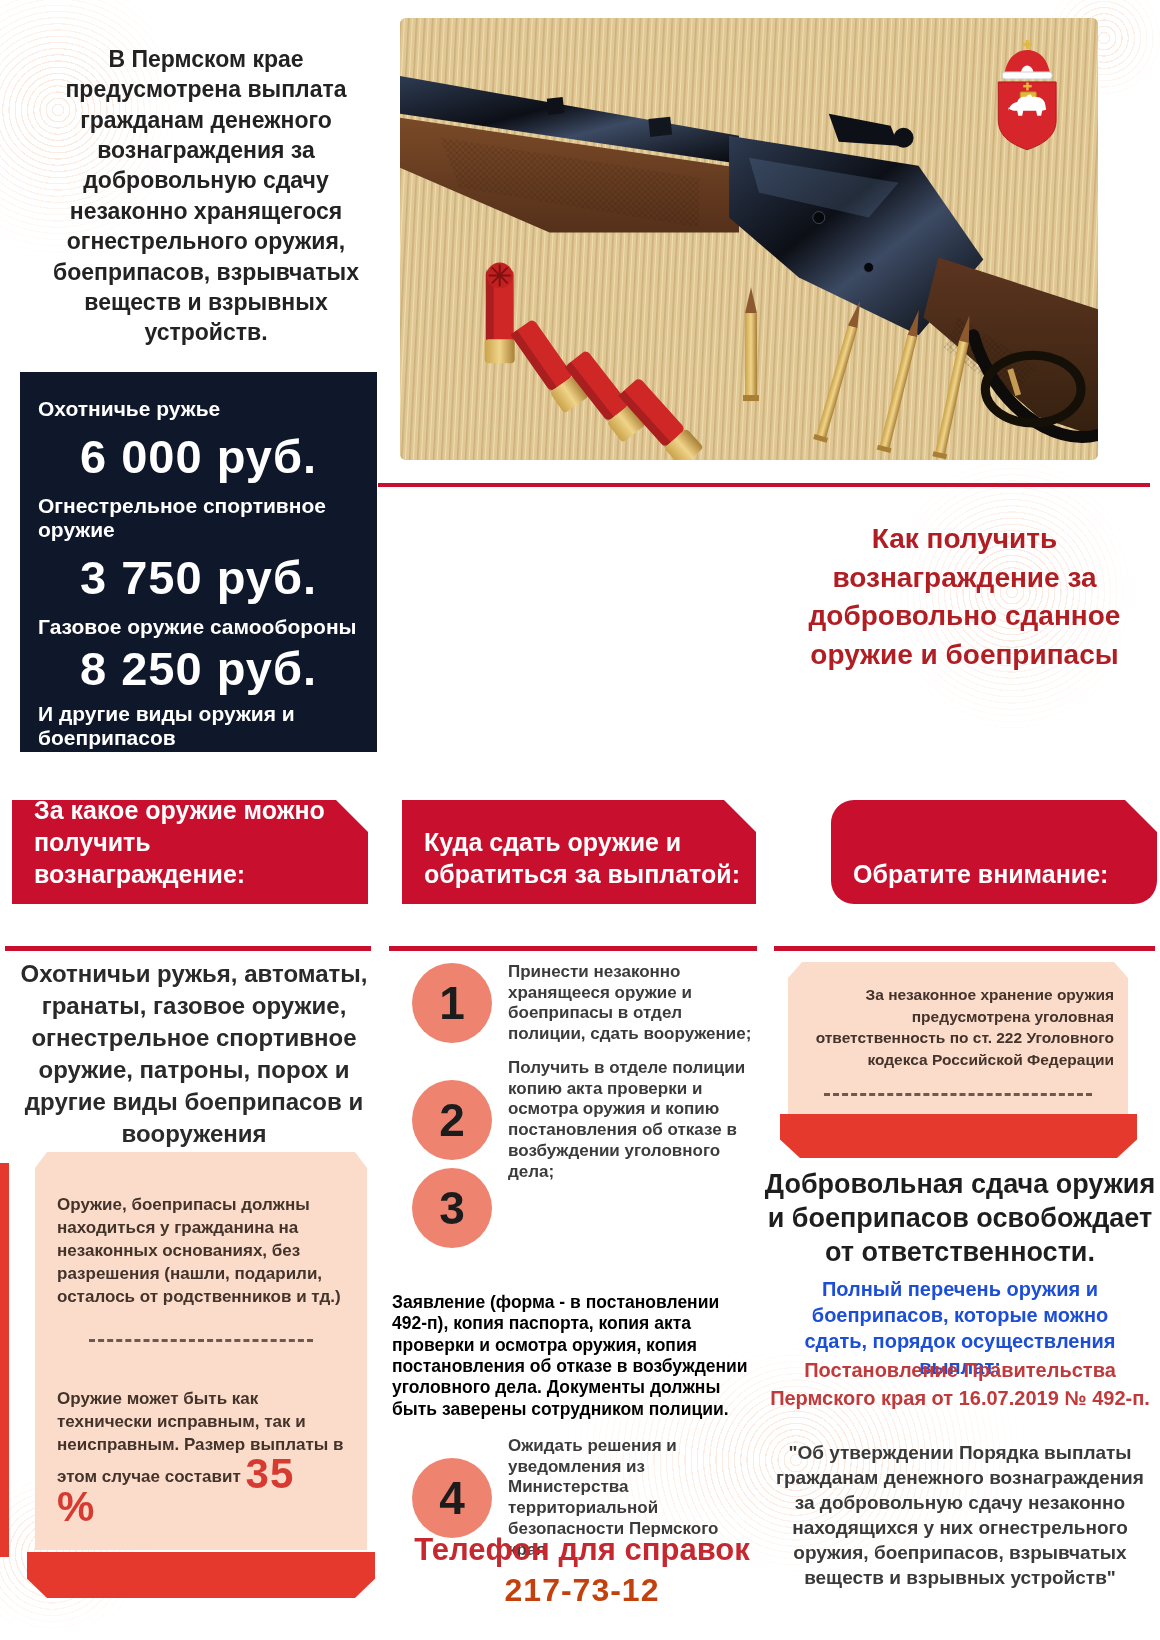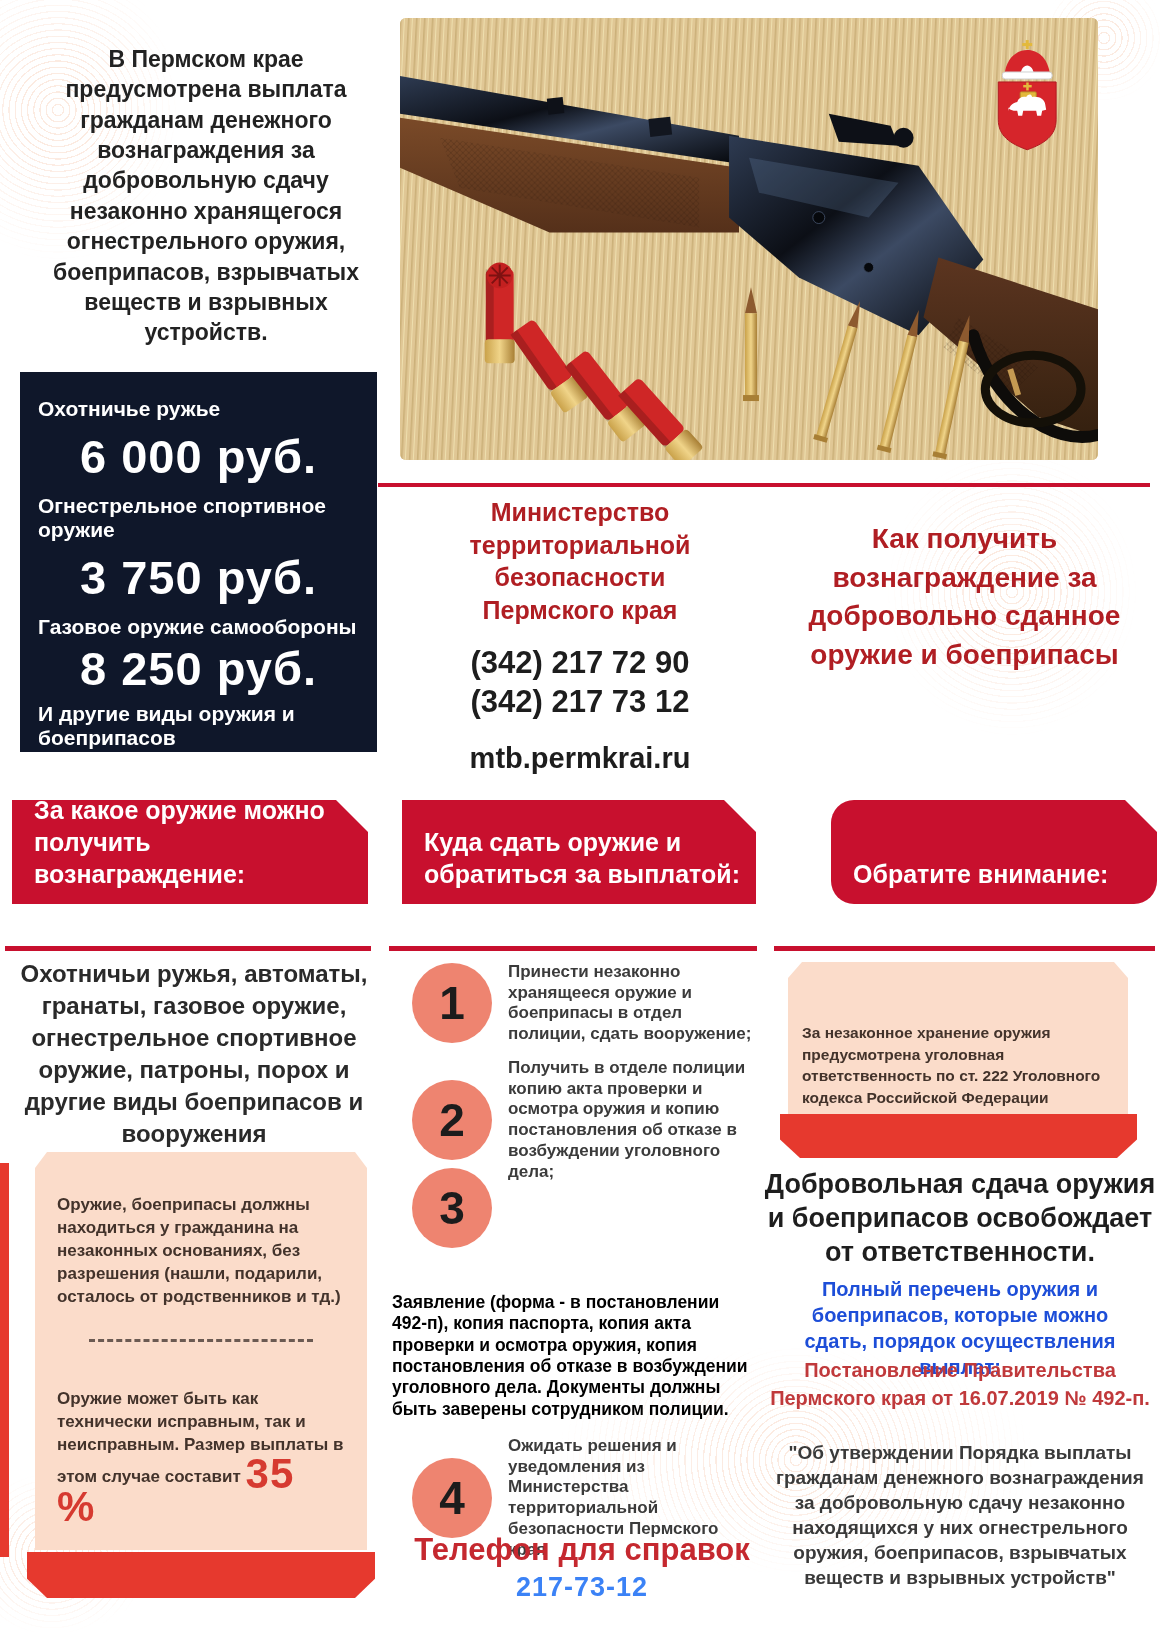--- a/index.html
+++ b/index.html
@@ -58,25 +58,25 @@
     clip-path:polygon(0 0,100% 0,100% 58%, calc(100% - 20px) 100%, 20px 100%, 0 58%);}
   .strip-l{left:0;top:1163px;width:9px;height:394px;background:#e6392e;}
   
   .step{left:412px;width:346px;display:flex;align-items:center;gap:16px;}
   .s1{top:962px;}.s2{top:1058px;}.s3{top:1168px;}.s4{top:1436px;}
   .circle{flex:0 0 80px;width:80px;height:80px;border-radius:50%;background:#ee8470;display:flex;align-items:center;justify-content:center;
     font-size:46px;font-weight:bold;color:#1c1c1c;}
   .stext{width:252px;font-size:17px;font-weight:bold;color:#3b3b3b;line-height:1.22;}
   .docs-note{left:392px;top:1292px;width:366px;text-align:left;font-size:17.5px;font-weight:bold;color:#000000;line-height:1.22;}
   .phone-lbl{left:398px;top:1532px;width:368px;text-align:center;font-size:31px;font-weight:bold;color:#c5282f;}
-  .phone-num{left:398px;top:1572px;width:368px;text-align:center;font-size:27px;font-weight:bold;color:#3b82f6;letter-spacing:1px;}
+  .phone-num{left:398px;top:1572px;width:368px;text-align:center;font-size:32px;font-weight:bold;color:#c2410c;letter-spacing:1px;}
   
   .pink-box-r{left:788px;top:962px;width:340px;height:152px;background:#fbdcca;box-sizing:border-box;padding:22px 14px 0;
     clip-path:polygon(14px 0, calc(100% - 14px) 0, 100% 16px, 100% 100%, 0 100%, 0 16px);}
-  .pbr-text{font-size:15.5px;font-weight:bold;color:#43332b;text-align:left;line-height:1.4;margin-top:38px;}
+  .pbr-text{font-size:15.5px;font-weight:bold;color:#43332b;text-align:right;line-height:1.4;}
   .dash-r{border-top:3px dashed #6b5a52;width:86%;margin:22px auto 0;}
   .bar-r{left:780px;top:1114px;width:357px;height:44px;background:#e6392e;
     clip-path:polygon(0 0,100% 0,100% 58%, calc(100% - 20px) 100%, 20px 100%, 0 58%);}
   .statement{left:762px;top:1168px;width:396px;text-align:center;font-size:27px;font-weight:bold;color:#1e1e1e;line-height:1.25;}
   .list-intro{left:780px;top:1276px;width:360px;text-align:center;font-size:20px;font-weight:bold;color:#1d4ed8;line-height:1.3;}
   .resolution{left:758px;top:1356px;width:404px;text-align:center;font-size:20px;font-weight:bold;color:#c0393b;line-height:1.4;}
   .quote{left:765px;top:1440px;width:390px;text-align:center;font-size:19px;font-weight:bold;color:#3a3a3a;line-height:1.32;}
 </style>
 </head>
 <body>
@@ -210,28 +210,20 @@
     <div class="p-value">6 000 руб.</div>
     <div class="p-label">Огнестрельное спортивное оружие</div>
     <div class="p-value">3 750 руб.</div>
     <div class="p-label">Газовое оружие самообороны</div>
     <div class="p-value" style="margin:2px 0 4px;">8 250 руб.</div>
     <div class="p-footer">И другие виды оружия и боеприпасов</div>
   </div>
 
   <div class="abs z line-top"></div>
 
-  <div class="abs z ministry">
-    <div class="m-name">Министерство территориальной безопасности Пермского края</div>
-    <div class="m-phones">
-      <div>(342) 217 72 90</div>
-      <div>(342) 217 73 12</div>
-    </div>
-    <div class="m-site">mtb.permkrai.ru</div>
-  </div>
 
   <div class="abs z how-to">Как получить вознаграждение за добровольно сданное оружие и боеприпасы</div>
 
   <div class="abs z hdr hdr1">
     <div class="pad">За какое оружие можно получить вознаграждение:</div>
   </div>
   <div class="abs z hdr hdr2">
     <div class="pad">Куда сдать оружие и обратиться за выплатой:</div>
   </div>
   <div class="abs z hdr hdr3">

